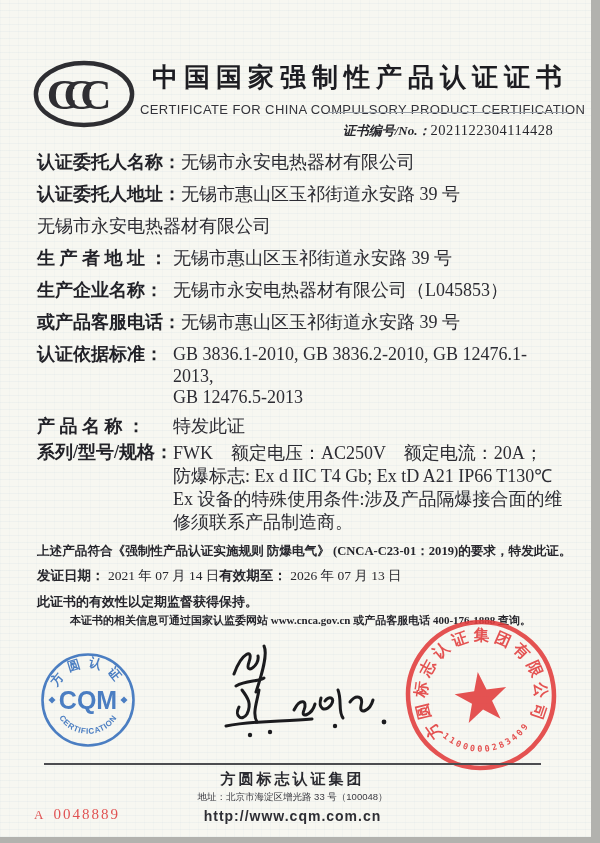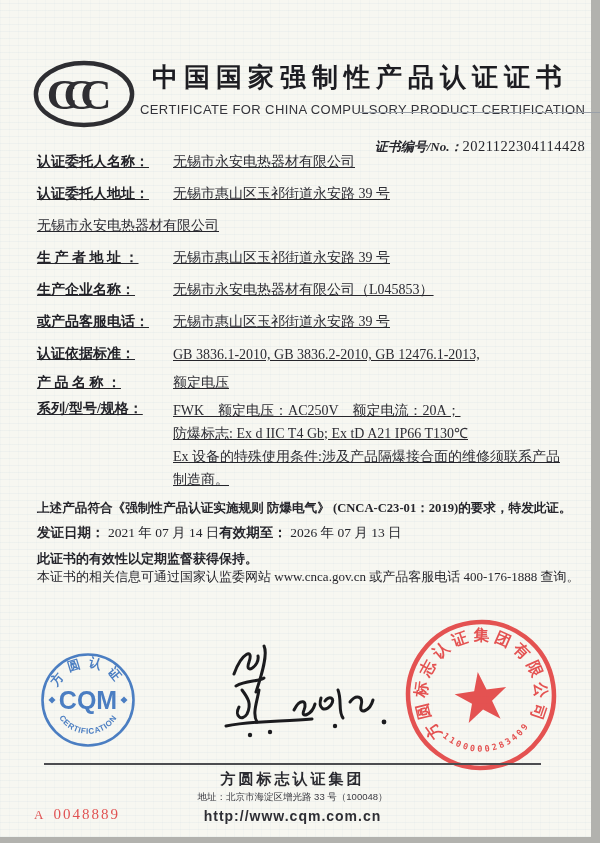--- a/index.html
+++ b/index.html
@@ -12,39 +12,39 @@
     background-image:
       repeating-linear-gradient(0deg, rgba(165,190,210,0.10) 0 1px, transparent 1px 7px),
       repeating-linear-gradient(90deg, rgba(165,190,210,0.06) 0 1px, transparent 1px 9px);
     color:#26262c;
   }
   
   .ccc-logo { position:absolute; left:30px; top:56px; width:108px; height:76px; }
   .title-block { position:absolute; left:140px; top:60px; width:440px; text-align:center; }
   .title-cn { font-size:26px; font-weight:bold; letter-spacing:6px; color:#1d1d22; white-space:nowrap; }
   .title-en { margin-top:7px; font-family:"Liberation Sans", sans-serif; font-size:13px; color:#33333a; letter-spacing:0.4px; white-space:nowrap; }
-  .certno-wrap { position:absolute; left:360px; top:112px; width:240px; border-top:1px solid #9aa0a8; padding-top:24px; text-align:center; white-space:nowrap; }
+  .certno-wrap { position:absolute; left:328px; top:112px; width:240px; border-top:1px solid #9aa0a8; padding-top:8px; text-align:center; white-space:nowrap; }
   .certno-label { font-size:13px; font-style:italic; font-weight:600; }
   .certno-value { font-size:14.5px; letter-spacing:0.5px; }
   
   .content { position:absolute; left:37px; top:152px; width:527px; }
-  .row { display:flex; line-height:20px; margin-bottom:12px; font-size:14px;text-decoration:underline; }
+  .row { display:flex; line-height:20px; margin-bottom:12px; font-size:18px; }
   .lbl { flex:0 0 136px; font-weight:600; color:#222228; white-space:nowrap; }
   .val { flex:1; color:#2c2c33; }
   .row-standards .val div { line-height:21.5px; }
   .row-standards { margin-bottom:7px; }
   .row-product { margin-bottom:6px; }
   .row-series .val div { line-height:23px; }
   .row-series { margin-bottom:8px; }
   .stmt-compliance { font-size:12.6px; font-weight:600; line-height:18px; margin-bottom:6px; white-space:nowrap; }
   .dates-row { display:flex; font-size:13.5px; line-height:19px; margin-bottom:8px; }
   .date-group { white-space:nowrap; }
   .date-label { font-weight:600; }
   .stmt-validity { font-size:13px; font-weight:700; line-height:18px; }
-  .stmt-info { font-size:13px; font-weight:400; line-height:18px; white-space:nowrap; }
+  .stmt-info { font-size:11px; font-weight:700; line-height:18px; white-space:nowrap;text-align:center; }
   
   .cqm-logo { position:absolute; left:38px; top:650px; width:100px; height:100px; }
   .signature { position:absolute; left:212px; top:634px; width:185px; height:112px; }
   .stamp { position:absolute; left:400px; top:614px; width:162px; height:162px; opacity:0.88; }
   .sep-line { position:absolute; left:44px; top:763px; width:497px; border-top:2px solid #4c4c50; }
   .footer-block { position:absolute; left:44px; top:770px; width:497px; text-align:center; }
   .footer-org { font-size:15px; font-weight:bold; letter-spacing:3px; color:#2a2a30;text-align:center; }
   .footer-addr { margin-top:2px; font-family:"Liberation Sans", sans-serif; font-size:9.5px; color:#3a3a40; }
   .footer-url { margin-top:4px; font-family:Liberation Sans, sans-serif; font-size:14px; font-weight:bold; letter-spacing:1px; color:#2e2e34; }
   .serial { position:absolute; left:34px; top:805px; color:#e05252; white-space:nowrap; }
@@ -94,25 +94,26 @@
         <span class="val">无锡市永安电热器材有限公司（L045853）</span>
       </div>
       <div class="row">
         <span class="lbl">或产品客服电话：</span>
         <span class="val">无锡市惠山区玉祁街道永安路 39 号</span>
       </div>
       <div class="row row-standards">
         <span class="lbl">认证依据标准：</span>
         <span class="val">
           <div>GB 3836.1-2010, GB 3836.2-2010, GB 12476.1-2013,</div>
+          <div>GB 12476.5-2013</div>
         </span>
       </div>
       <div class="row row-product">
         <span class="lbl">产 品 名 称 ：</span>
-        <span class="val">额定电压</span>
+        <span class="val">特发此证</span>
       </div>
       <div class="row row-series">
         <span class="lbl">系列/型号/规格：</span>
         <span class="val">
           <div>FWK　额定电压：AC250V　额定电流：20A；</div>
           <div>防爆标志: Ex d IIC T4 Gb; Ex tD A21 IP66 T130℃</div>
           <div>Ex 设备的特殊使用条件:涉及产品隔爆接合面的维修须联系产品制造商。</div>
         </span>
       </div>
 

